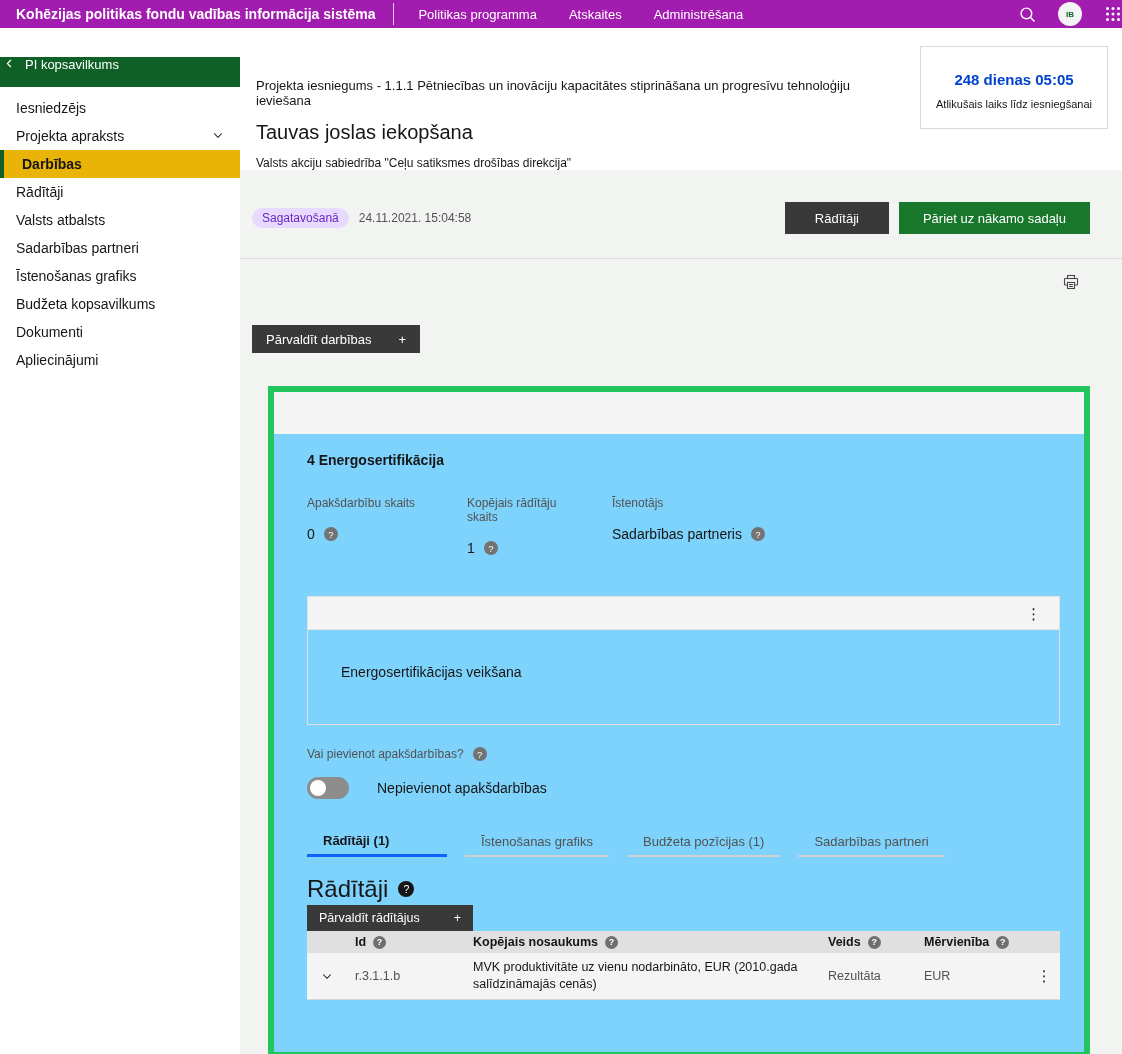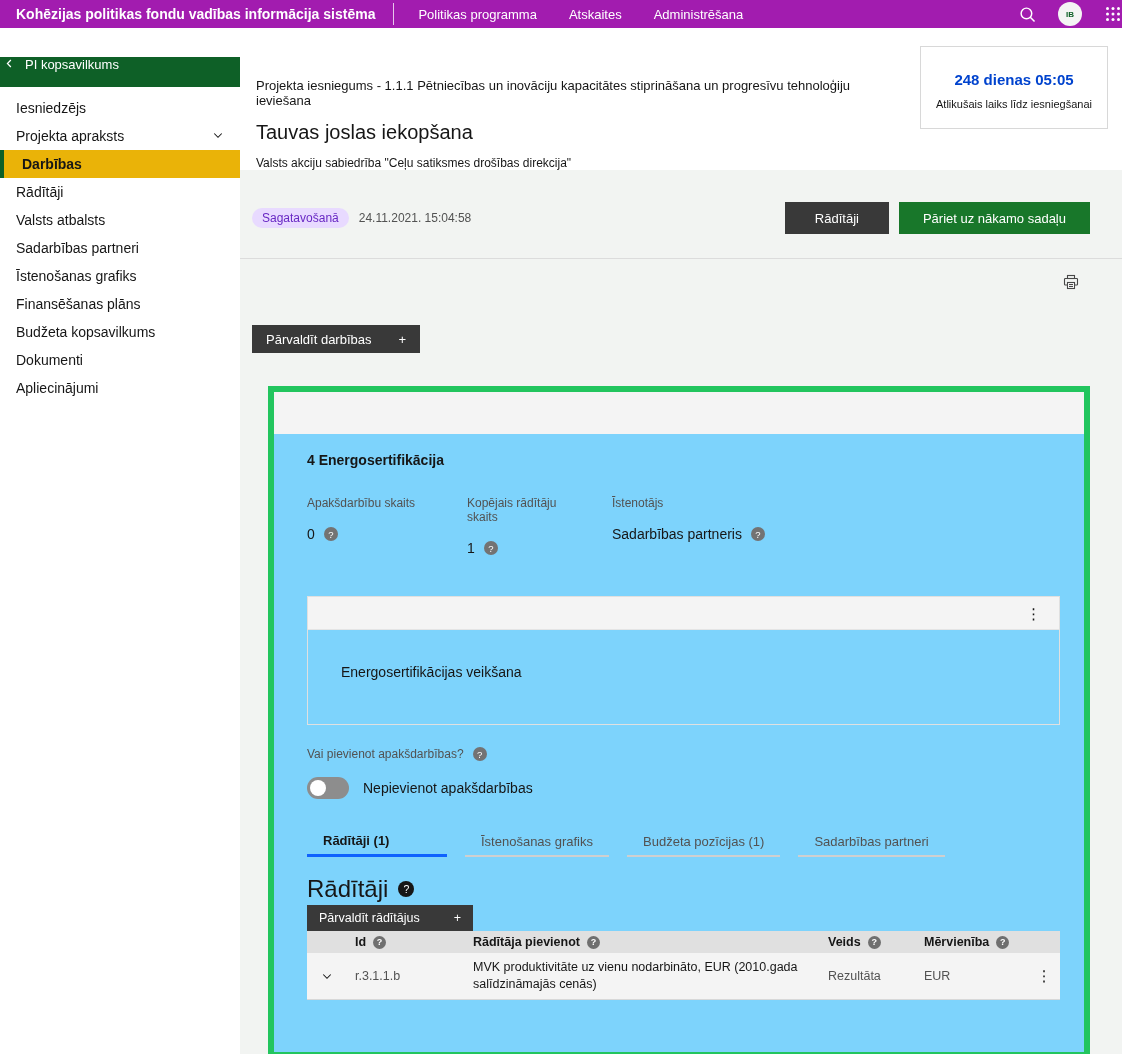--- a/index.html
+++ b/index.html
@@ -77,21 +77,21 @@
 
   .desc-box { margin-top:40px; border:1px solid #e0e0e0; }
   .desc-head { height:33px; background:#f4f4f4; border-bottom:1px solid #e4e4e4;
     display:flex; align-items:center; justify-content:flex-end; padding-right:12px; }
   .kebab { font-size:15px; color:#161616; line-height:1; cursor:pointer; padding:2px 6px; }
   .desc-body { padding:23px 33px 44px; }
   .desc-label { font-size:12px; color:#525252; }
   .desc-value { font-size:14px; margin-top:11px; }
 
   .subq { margin-top:22px; display:flex; align-items:center; gap:9px; font-size:12px; color:#525252; }
-  .toggle-row { margin-top:16px; display:flex; align-items:center; gap:14px; }
+  .toggle-row { margin-top:16px; display:flex; align-items:center; gap:28px; }
   .toggle { position:relative; width:42px; height:22px; border-radius:11px; background:#8d8d8d; cursor:pointer; flex:none; }
   .toggle-knob { position:absolute; top:3px; left:3px; width:16px; height:16px; border-radius:50%; background:#fff; }
   .toggle-label { font-size:14px; color:#161616; }
 
   .tabs { margin-top:28px; display:flex; }
   .tab { height:30px; display:flex; align-items:center; padding:0 16px; margin-right:18px;
     font-size:13px; color:#525252; border-bottom:2px solid #cfcfcf; cursor:pointer; white-space:nowrap; }
   .tab.active { font-weight:bold; color:#161616; border-bottom:3px solid #0f62fe; min-width:140px; }
 
   .ind-head { margin-top:18px; display:flex; align-items:center; gap:10px; }
@@ -178,23 +178,20 @@
       <div class="side-item">
           <span>Valsts atbalsts</span>
         </div>
       <div class="side-item">
           <span>Sadarbības partneri</span>
         </div>
       <div class="side-item">
           <span>Īstenošanas grafiks</span>
         </div>
       <div class="side-item">
-          <span>Finansēšanas plāns</span>
-        </div>
-      <div class="side-item">
           <span>Budžeta kopsavilkums</span>
         </div>
       <div class="side-item">
           <span>Dokumenti</span>
         </div>
       <div class="side-item">
           <span>Apliecinājumi</span>
         </div>
     </nav>
   </aside>
@@ -310,21 +307,21 @@
           </div>
 
           <div class="table">
             <div class="t-row t-head">
               <div class="t-cell"></div>
               <div class="t-cell">
                 <span>Id</span>
                 <span class="help">?</span>
               </div>
               <div class="t-cell">
-                <span>Rādītāja pievienot</span>
+                <span>Kopējais nosaukums</span>
                 <span class="help">?</span>
               </div>
               <div class="t-cell">
                 <span>Veids</span>
                 <span class="help">?</span>
               </div>
               <div class="t-cell">
                 <span>Mērvienība</span>
                 <span class="help">?</span>
               </div>

